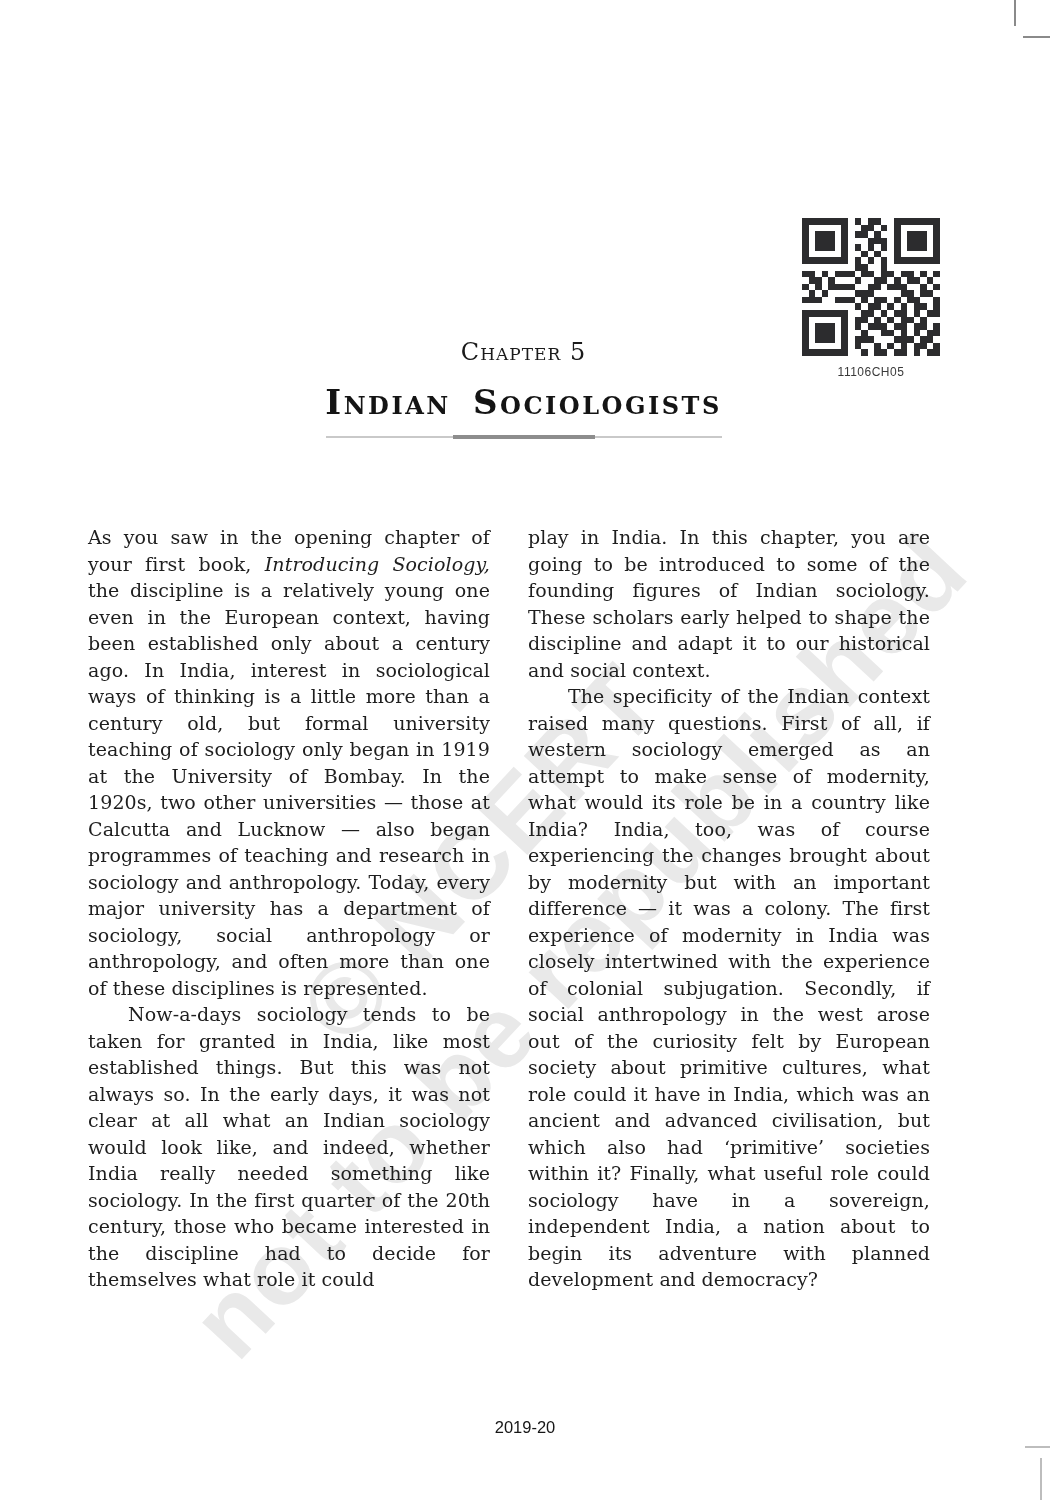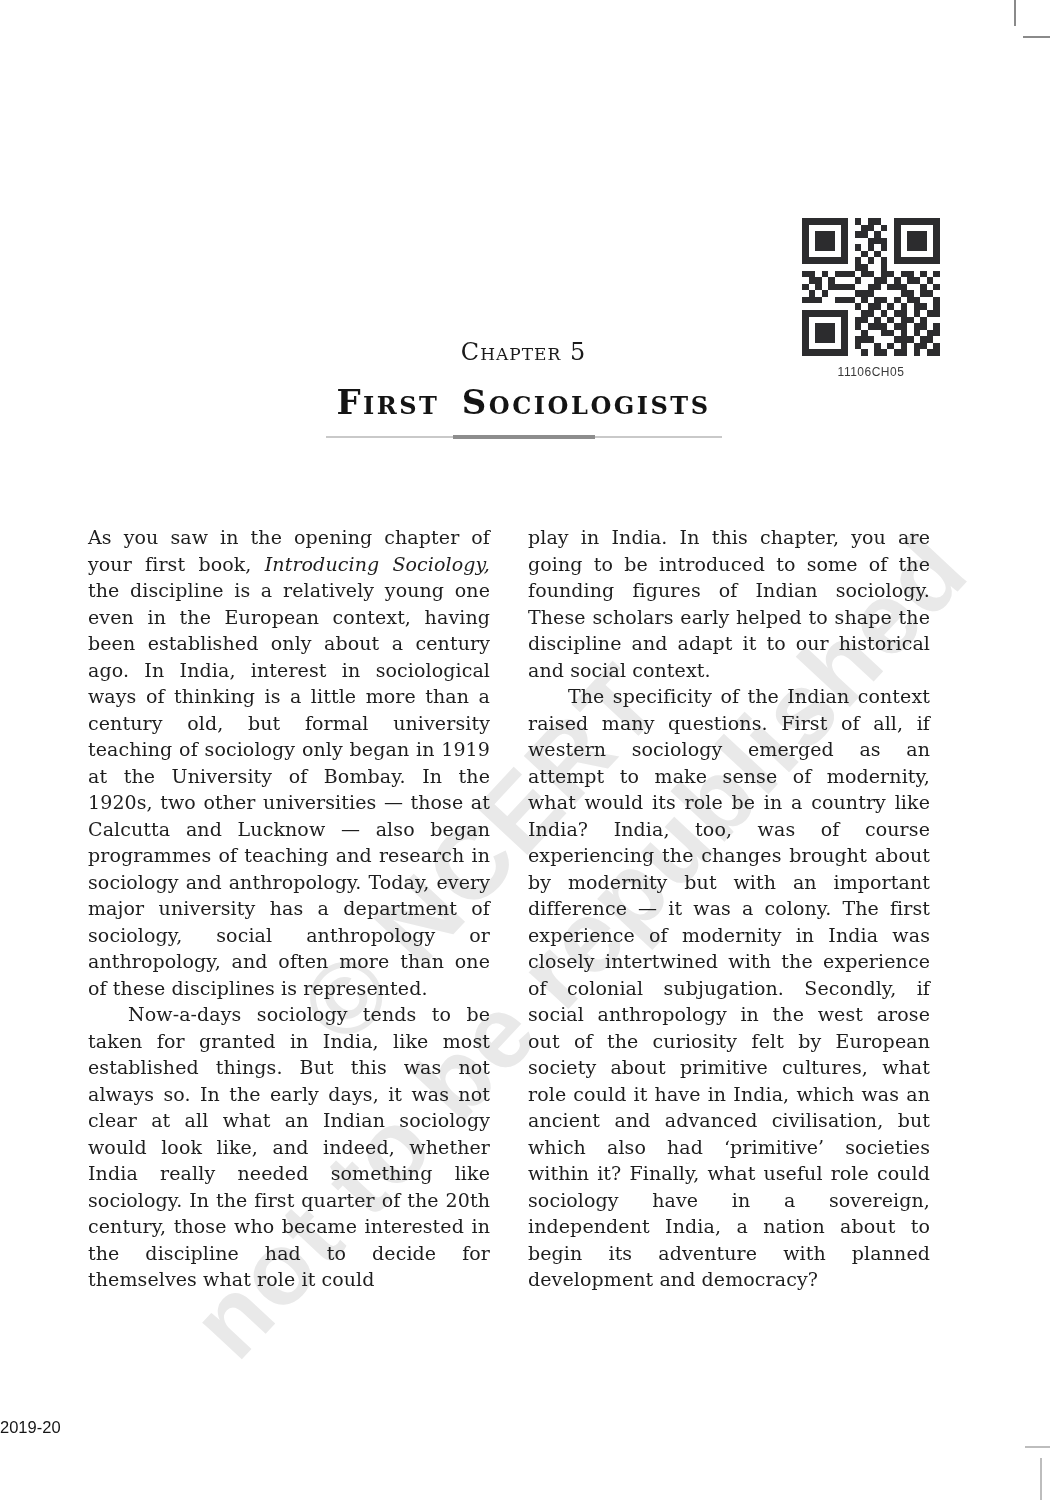--- a/index.html
+++ b/index.html
@@ -59,21 +59,21 @@
   .col { width:402px; }
   .col p {
     margin:0; font-size:19px; line-height:26.5px; color:#1e1e1e;
     text-align:justify; letter-spacing:0.1px;
   }
   .col p.indent { text-indent:40px; }
   .col em { font-style:italic; }
 
   
   .footer {
-    position:absolute; left:0; right:0; top:1418px; 
+    position:absolute; left:0; right:0; top:1418px; text-align:center;
     font-family:"Liberation Sans", sans-serif; font-size:16.5px; color:#161616; z-index:1;
   }
 </style>
 </head>
 <body>
 
 <div class="page">
 
   <div class="mark mark-tr-v"></div>
   <div class="mark mark-tr-h"></div>
@@ -527,21 +527,21 @@
         <div class="m"></div>
         <div></div>
         <div class="m"></div>
         <div class="m"></div>
       </div>
     <div class="qr-caption">11106CH05</div>
   </div>
 
   <div class="header">
     <div class="chapter">Chapter 5</div>
-    <h1 class="title">First Sociologists</h1>
+    <h1 class="title">Indian Sociologists</h1>
     <div class="rule">
       <span class="rule-line"></span>
       <span class="rule-thick"></span>
     </div>
   </div>
 
   <div class="columns">
     <section class="col">
       <p><span>As you saw in the opening chapter of your first book, </span><em>Introducing Sociology,</em><span> the discipline is a relatively young one even in the European context, having been established only about a century ago.  In India, interest in sociological ways of thinking is a little more than a century old, but formal university teaching of sociology only began in 1919 at the University of Bombay.  In the 1920s, two other universities — those at Calcutta and Lucknow — also began programmes of teaching and research in sociology and anthropology. Today, every major university has a department of sociology, social anthropology or anthropology, and often more than one of these disciplines is represented.</span></p>
       <p class="indent">Now-a-days sociology tends to be taken for granted in India, like most established things.  But this was not always so.  In the early days, it was not clear at all what an Indian sociology would look like, and indeed, whether India really needed something like sociology.  In the first quarter of the 20th century, those who became interested in the discipline had to decide for themselves what role it could</p>

